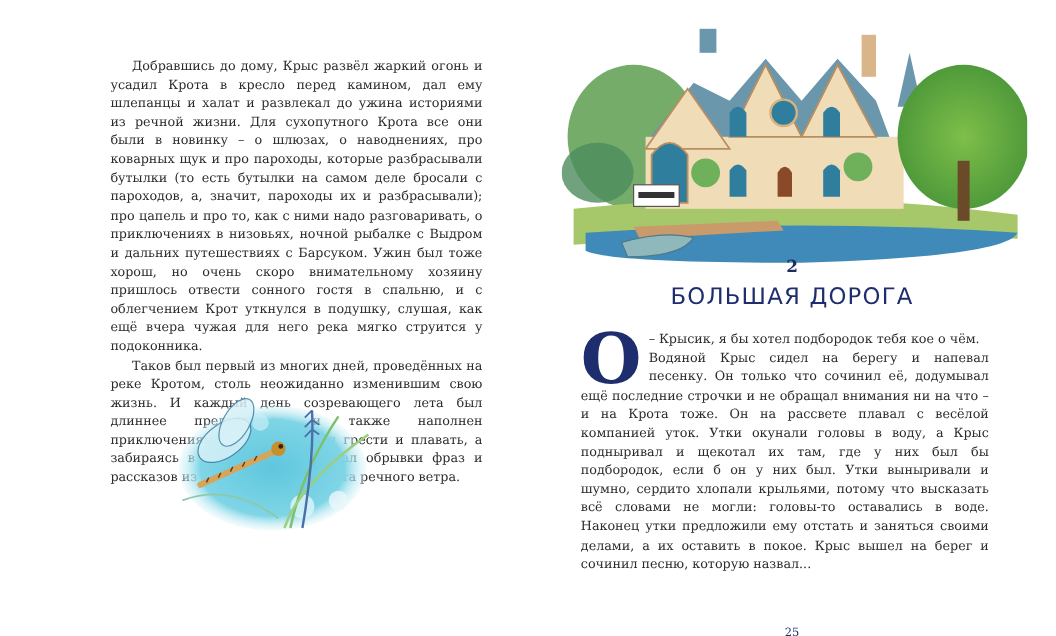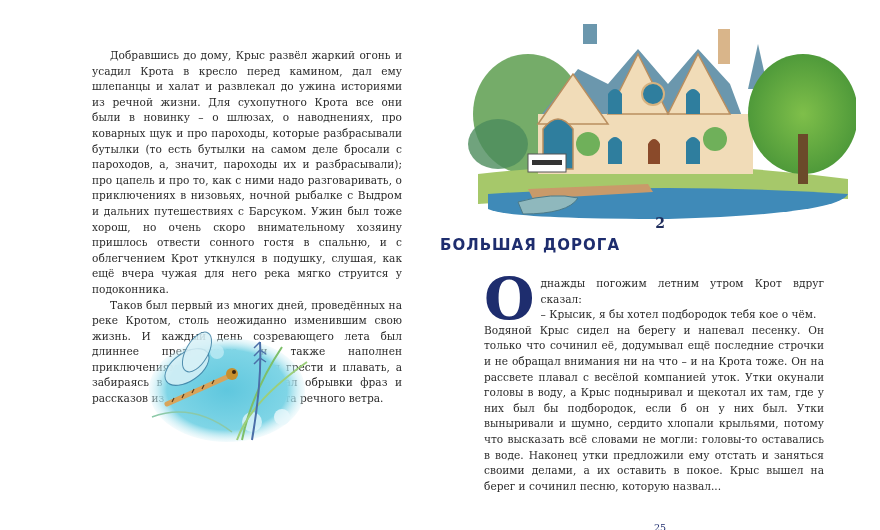--- a/index.html
+++ b/index.html
@@ -16,23 +16,23 @@
   }
   .left-text { left: 92px; top: 48px; width: 310px; }
   .para { margin: 0; text-indent: 18px; }
   .para.noindent { text-indent: 0; }
   .illus-house { position: absolute; left: 28px; top: 14px; width: 388px; height: 210px; }
   .chapter-num {
     position: absolute; left: 0; width: 440px; top: 215px; text-align: center;
     font-size: 14px; font-weight: bold; color: #1f2d5c;
   }
   .chapter-title {
-    position: absolute; left: 0; width: 440px; top: 236px; text-align: left;
-    font-family: "DejaVu Sans", "Liberation Sans", sans-serif; font-size: 15px; letter-spacing: 1px;
-    color: #1e2d6e; font-weight: bold;
+    position: absolute; left: 0; width: 440px; top: 236px; text-align: center;
+    font-family: "DejaVu Sans", "Liberation Sans", sans-serif; font-size: 19px; letter-spacing: 1px;
+    color: #1e2d6e; font-weight: normal;
   }
   .right-text { left: 44px; top: 276px; width: 340px; }
   .dropcap {
     float: left; font-size: 58px; line-height: 44px; color: #1e2d6e; font-weight: bold;
     margin: 1px 6px 0 0; font-family: "DejaVu Serif", serif;
   }
   .page-number {
     position: absolute; left: 0; width: 440px; top: 474px; text-align: center;
     font-size: 9.5px; color: #1e2d6e; margin-top: 48px;
   }
@@ -108,19 +108,18 @@
     <rect x="330" y="120" width="10" height="50" fill="#6b4a2a"></rect>
     <rect x="60" y="140" width="38" height="18" fill="#ffffff" stroke="#555" stroke-width="1"></rect>
     <rect x="64" y="146" width="30" height="5" fill="#333"></rect>
   </svg>
 
   <div class="chapter-num">2</div>
   <div class="chapter-title">БОЛЬШАЯ ДОРОГА</div>
 
   <div class="text-block right-text">
     <span class="dropcap">О</span>
-    <p class="para noindent">днажды погожим летним утром Крот вдруг сказал:</p>
     <p class="para noindent">– Крысик, я бы хотел подбородок тебя кое о чём.</p>
     <p class="para noindent">Водяной Крыс сидел на берегу и напевал песенку. Он только что сочинил её, додумывал ещё последние строчки и не обращал внимания ни на что – и на Крота тоже. Он на рассвете плавал с весёлой компанией уток. Утки окунали головы в воду, а Крыс подныривал и щекотал их там, где у них был бы подбородок, если б он у них был. Утки выныривали и шумно, сердито хлопали крыльями, потому что высказать всё словами не могли: головы-то оставались в воде. Наконец утки предложили ему отстать и заняться своими делами, а их оставить в покое. Крыс вышел на берег и сочинил песню, которую назвал...</p>
   </div>
 
   <div class="page-number">25</div>
 </div>
 
 </body></html>

